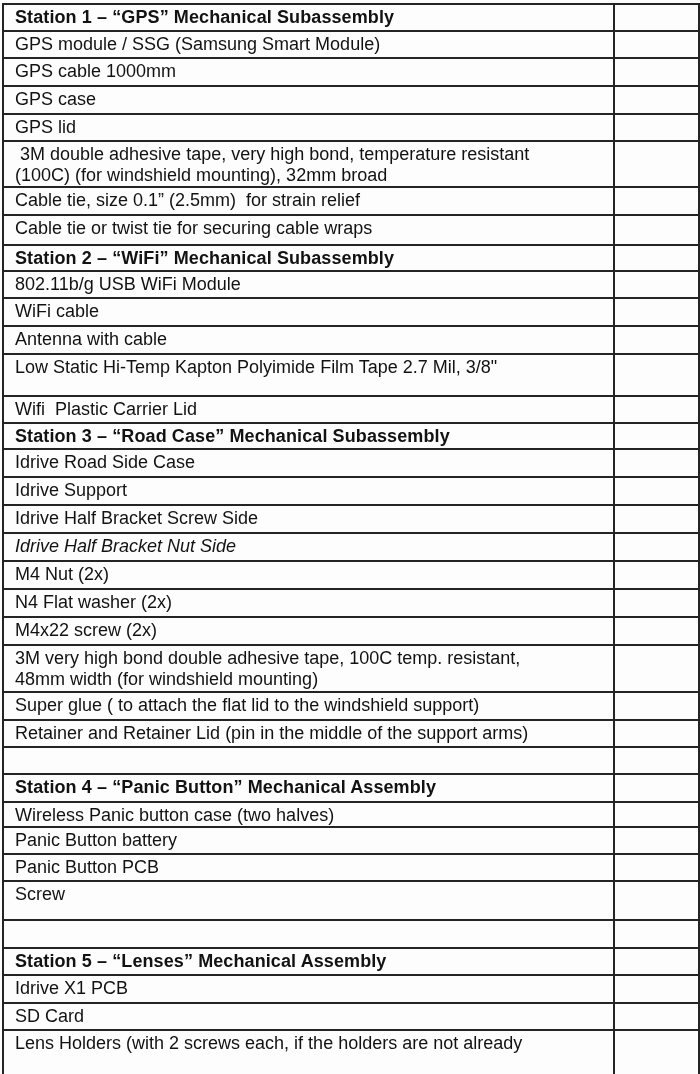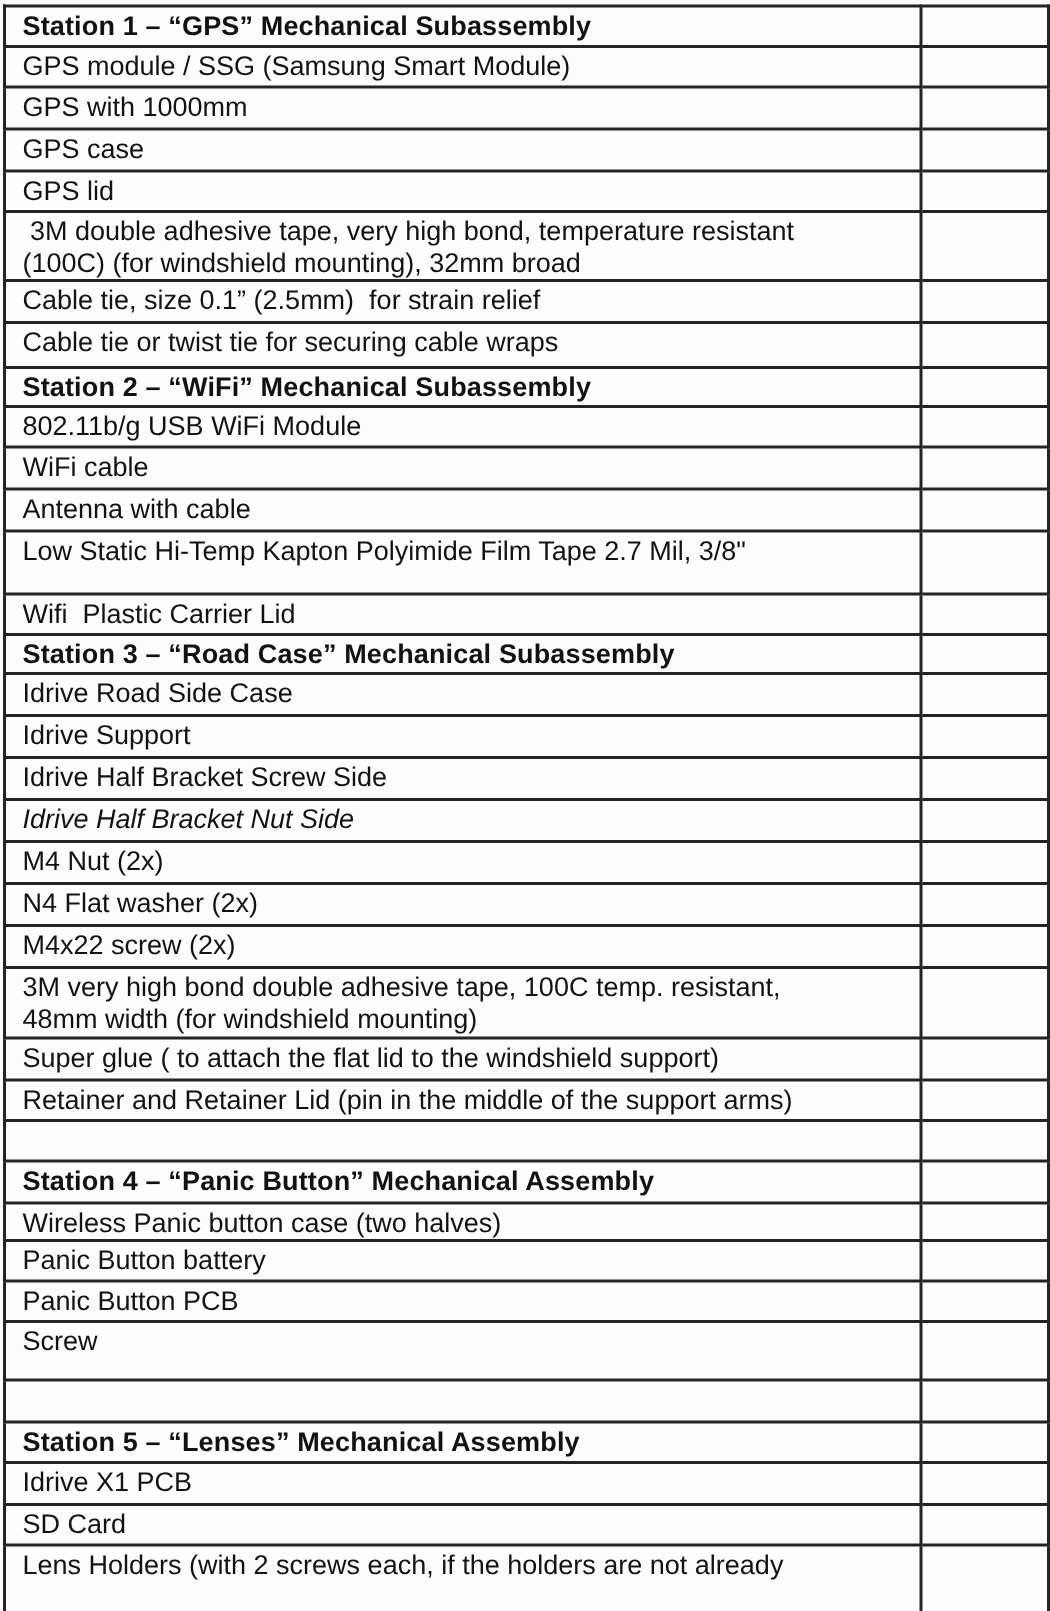--- a/index.html
+++ b/index.html
@@ -55,21 +55,21 @@
     <tbody id="parts-tbody">
         <tr class="row-header" style="height: 27px;">
           <td class="desc-cell">Station 1 – “GPS” Mechanical Subassembly</td>
           <td class="check-cell"></td>
         </tr>
         <tr class="row-item" style="height: 27px;">
           <td class="desc-cell">GPS module / SSG (Samsung Smart Module)</td>
           <td class="check-cell"></td>
         </tr>
         <tr class="row-item" style="height: 28px;">
-          <td class="desc-cell">GPS with 1000mm</td>
+          <td class="desc-cell">GPS cable 1000mm</td>
           <td class="check-cell"></td>
         </tr>
         <tr class="row-item" style="height: 28px;">
           <td class="desc-cell">GPS case</td>
           <td class="check-cell"></td>
         </tr>
         <tr class="row-item" style="height: 27px;">
           <td class="desc-cell">GPS lid</td>
           <td class="check-cell"></td>
         </tr>

